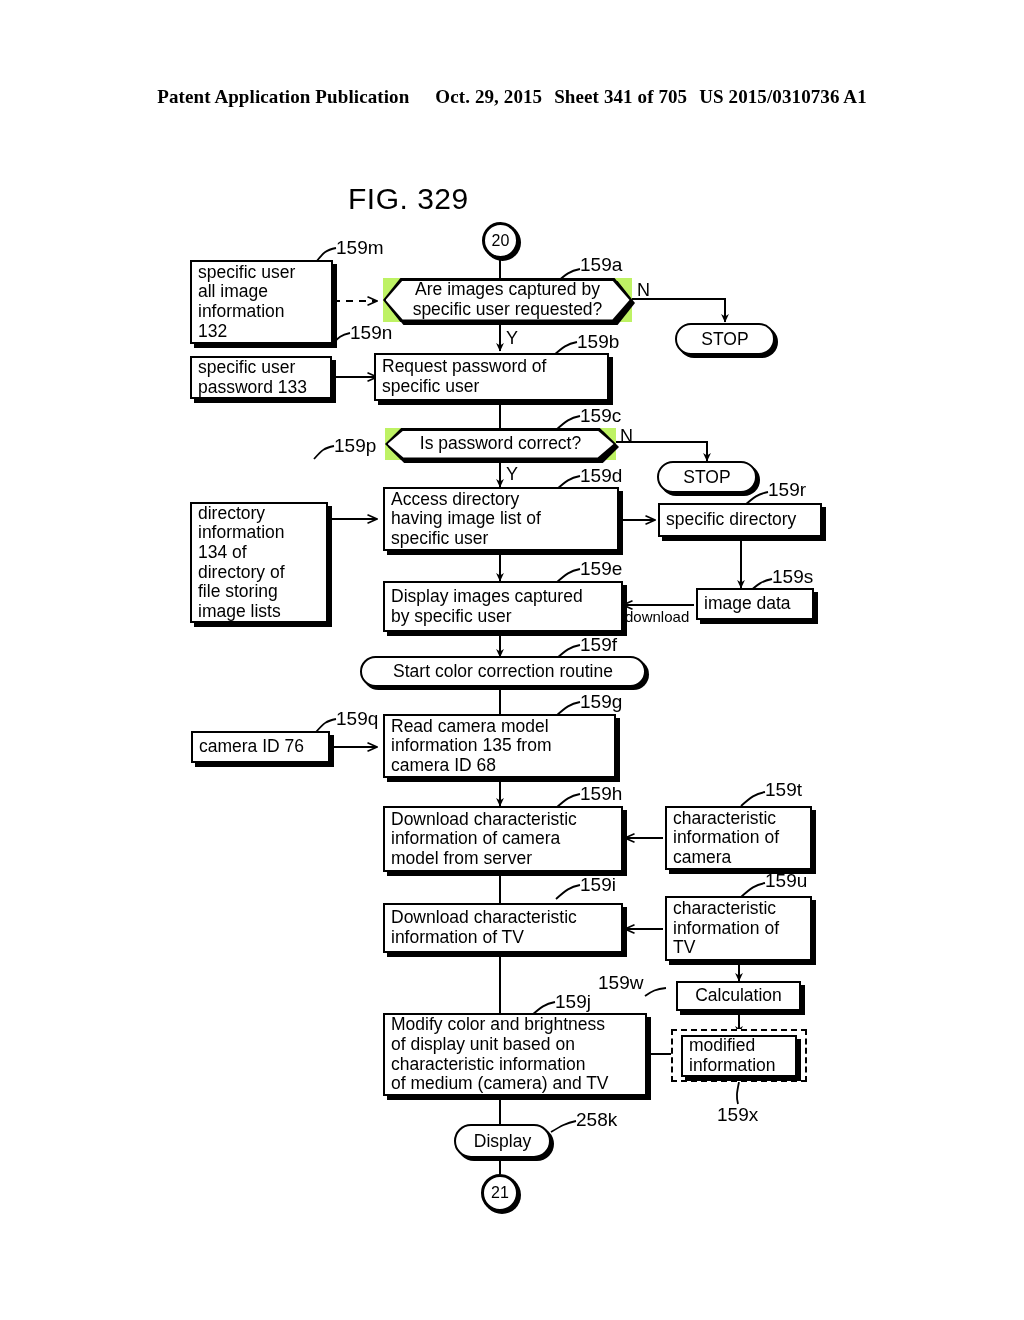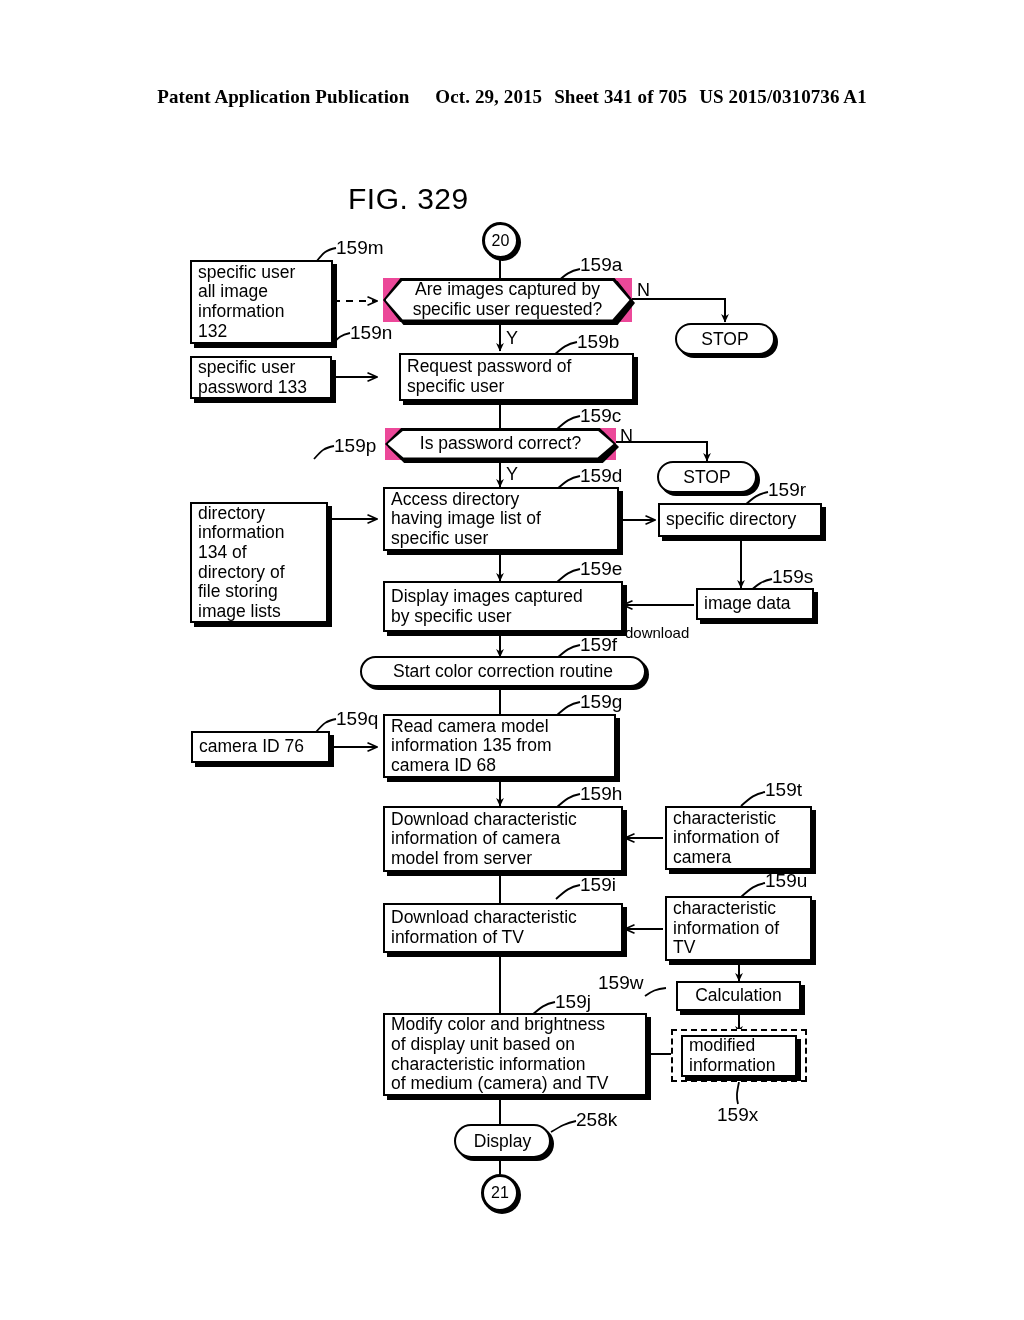--- a/index.html
+++ b/index.html
@@ -103,21 +103,21 @@
     display: flex;
     align-items: center;
     justify-content: center;
     font-size: 16px;
   }
 
   
   .hex {
     position: absolute;
     box-sizing: border-box;
-    background: #ec4899;
+    background: #bef264;
     display: flex;
     align-items: center;
     justify-content: center;
     text-align: center;
     font-size: 17.5px;
     line-height: 1.12;
   }
   .hex .hexbg {
     position: absolute;
     inset: 0;
@@ -309,21 +309,21 @@
 specific user requested?</span>
 </div>
 <div class="ref" style="left:580px; top:254px;">159a</div>
 <div class="flag" style="left:637px; top:280px;">N</div>
 <div class="flag" style="left:506px; top:328px;">Y</div>
 
 <div class="pill" style="left:675px; top:323px; width:100px; height:32px;">
   <span>STOP</span>
 </div>
 
-<div class="node box" style="left:399px; top:353px; width:235px; height:48px;">
+<div class="node box" style="left:374px; top:353px; width:235px; height:48px;">
   <span class="txt">Request password of
 specific user</span>
 </div>
 <div class="ref" style="left:577px; top:331px;">159b</div>
 
 <div class="hex" style="left:385px; top:428px; width:231px; height:32px;">
   <div class="hexshadow"></div>
   <div class="hexbg"></div>
   <div class="hexin"></div>
   <span class="hextxt">Is password correct?</span>
@@ -341,21 +341,21 @@
 having image list of
 specific user</span>
 </div>
 <div class="ref" style="left:580px; top:465px;">159d</div>
 
 <div class="node box" style="left:383px; top:581px; width:240px; height:51px;">
   <span class="txt">Display images captured
 by specific user</span>
 </div>
 <div class="ref" style="left:580px; top:558px;">159e</div>
-<div class="flag small" style="left:625px; top:608px;margin-top:16px;">download</div>
+<div class="flag small" style="left:625px; top:608px;">download</div>
 
 <div class="pill" style="left:360px; top:656px; width:286px; height:31px;">
   <span>Start color correction routine</span>
 </div>
 <div class="ref" style="left:580px; top:634px;">159f</div>
 
 <div class="node box" style="left:383px; top:714px; width:233px; height:64px;">
   <span class="txt">Read camera model
 information 135 from
 camera ID 68</span>

